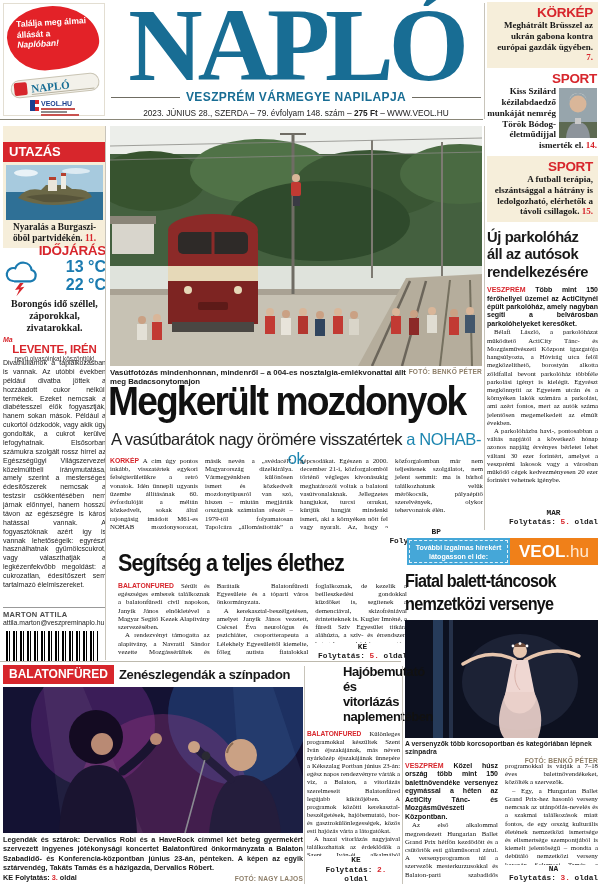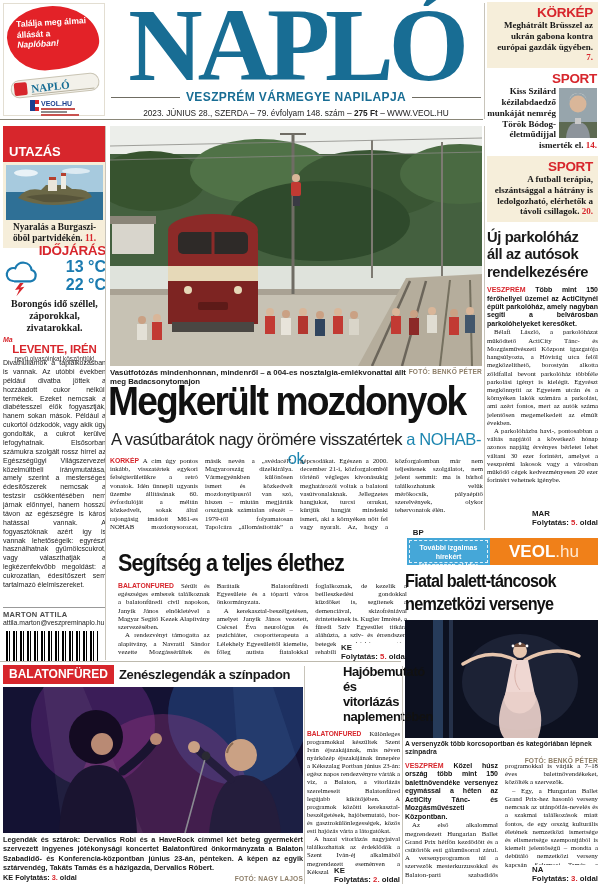--- a/index.html
+++ b/index.html
@@ -41,21 +41,21 @@
   .rail-label{color:var(--red);font-weight:bold;font-size:13.5px;letter-spacing:-.3px;text-align:right;}
   .rail-text{font-family:"Liberation Serif",serif;font-weight:bold;font-size:9px;line-height:1.2;
              text-align:right;color:#171717;}
   .korkep-box,.sport2-box{background:var(--beige);padding:3px 5px 5px;}
   .sport1{margin-top:3px;text-align:right;overflow:hidden;padding-right:1px;}
   .sport1 svg{float:right;margin-left:3px;margin-top:2px;}
   .sport2-box{margin-top:5px;}
 
   
   .utazas{left:3px;top:126px;width:103px;background:var(--beige);padding-bottom:4px;}
-  .utazas-head{background:var(--red);color:#fff;font-weight:bold;font-size:13px;padding:18px 6px 3px;}
+  .utazas-head{background:var(--red);color:#fff;font-weight:bold;font-size:13px;padding:2px 6px 3px;margin-top:16px;}
   .utazas svg{display:block;margin:3px auto 2px;}
   .utazas-cap{font-family:"Liberation Serif",serif;font-weight:bold;font-size:9.3px;
               text-align:center;line-height:1.2;padding:0 4px;}
   .weather{left:3px;top:243px;width:103px;}
   .weather .wlabel{color:var(--red);font-weight:bold;font-size:13.5px;text-align:right;letter-spacing:-.3px;}
   .weather .temp{color:var(--blue);font-weight:bold;font-size:16px;text-align:right;line-height:1.15;}
   .weather .wicon{position:absolute;left:2px;top:16px;}
   .weather .wdesc{font-family:"Liberation Serif",serif;font-weight:bold;font-size:10px;
                   text-align:center;line-height:1.2;margin-top:3px;}
   .weather .ma{color:var(--red);font-weight:bold;font-style:italic;font-size:7px;margin-top:2px;}
@@ -79,42 +79,42 @@
   .maincap .credit{float:right;}
   .mainhead{left:108px;top:379px;width:376px;font-weight:bold;font-size:40px;letter-spacing:-2px;
             white-space:nowrap;transform:scaleX(.93);transform-origin:left;color:#111;}
   .mainsub{left:110px;top:430px;width:372px;font-size:16.5px;letter-spacing:-.4px;text-align:center;color:#222;}
   .mainsub .acc{color:var(--acc);}
   .article{position:absolute;}
   .stream{height:100%;overflow:hidden;font-family:"Liberation Serif",serif;font-size:6.8px;
           line-height:1.21;text-align:justify;color:#111;}
   .stream p+p{text-indent:7px;}
   .stream .lead{font-family:"Liberation Sans",sans-serif;font-weight:bold;font-size:7px;}
-  .cont{position:absolute;right:0;bottom:0;background:#fff;text-align:left;
-        font-weight:bold;font-size:7.8px;padding-left:5px;line-height:1.25;}
+  .cont{position:absolute;right:0;bottom:0;background:#fff;text-align:center;
+        font-weight:bold;font-size:7.8px;padding-left:5px;line-height:1.25;font-family:Liberation Mono, monospace;}
   .cont .sig{display:block;}
   .main-article{left:110px;top:457px;width:373px;height:90px;}
   .main-article .stream{column-count:4;column-gap:7px;}
 
   .help-article{left:118px;top:549px;width:289px;height:113px;}
   .help-head{font-weight:bold;font-size:24px;letter-spacing:-1px;white-space:nowrap;
              transform:scaleX(.9);transform-origin:left;color:#111;}
   .help-article .stream{column-count:3;column-gap:7px;height:77px;margin-top:5px;}
 
   
   .parking{left:487px;top:228px;width:111px;height:300px;}
   .parking-head{font-weight:bold;font-size:15.5px;line-height:1.12;letter-spacing:-.4px;
                 transform:scaleX(.95);transform-origin:left;white-space:nowrap;}
   .parking .stream{height:238px;margin-top:6px;}
 
   .veolbar{left:407px;top:538px;width:191px;height:27px;display:flex;}
   .vb-left{flex:1;background:#45a7d8;position:relative;color:#fff;font-weight:bold;font-size:7px;
            text-align:center;line-height:1.3;padding-top:5px;}
   .vb-left::after{content:"";position:absolute;inset:2px;border:1px dashed rgba(255,255,255,.85);}
-  .vb-right{width:108px;background:#f08019;color:#fff;display:flex;align-items:center;
+  .vb-right{width:88px;background:#f08019;color:#fff;display:flex;align-items:center;
             justify-content:center;font-size:17px;}
   .vb-right .b{font-weight:bold;}
   .vb-right .l{font-weight:normal;color:#ffe9d2;}
 
   .ballet{left:405px;top:570px;width:193px;}
   .ballet-head{font-weight:bold;font-size:18px;letter-spacing:-.8px;line-height:1.25;color:#111;
                transform:scaleX(.9);transform-origin:left;white-space:nowrap;}
   .ballet svg{display:block;margin-top:5px;}
   .ballet-cap{font-weight:bold;font-size:6.8px;line-height:1.25;margin-top:2px;}
   .ballet-cap .credit{display:block;text-align:right;}
@@ -192,21 +192,21 @@
         <rect y="34" width="38" height="16" fill="#5d6a52"></rect>
         <circle cx="19" cy="16" r="8.5" fill="#d9b699"></circle>
         <path d="M10 14a9 9 0 0 1 18 0c0-3-2-9-9-9s-9 6-9 9z" fill="#e8e6df"></path>
         <path d="M7 50c1-12 6-16 12-16s11 4 12 16z" fill="#8d949b"></path>
         <rect x="16" y="30" width="6" height="6" fill="#c9c9c9"></rect>
       </svg>
       <div class="rail-text"><span>Kiss Szilárd kézilabdaedző munkáját nemrég Török Bódog-életműdíjjal ismerték el.</span> <span class="pageref">14.</span></div>
     </div>
     <div class="sport2-box">
       <div class="rail-label">SPORT</div>
-      <div class="rail-text"><span>A futball terápia, elszántsággal a hátrány is ledolgozható, elérhetők a távoli csillagok.</span> <span class="pageref">20.</span></div>
+      <div class="rail-text"><span>A futball terápia, elszántsággal a hátrány is ledolgozható, elérhetők a távoli csillagok.</span> <span class="pageref">15.</span></div>
     </div>
   </div>
 
   <div class="hline" style="left:0;top:119px;width:483px;"></div>
 
   <div class="abs utazas">
     <div class="utazas-head">UTAZÁS</div>
     <svg width="97" height="55" viewBox="0 0 97 55">
       <rect width="97" height="30" fill="#a7cade"></rect>
       <ellipse cx="20" cy="8" rx="12" ry="3.5" fill="#ffffff" opacity=".75"></ellipse>

